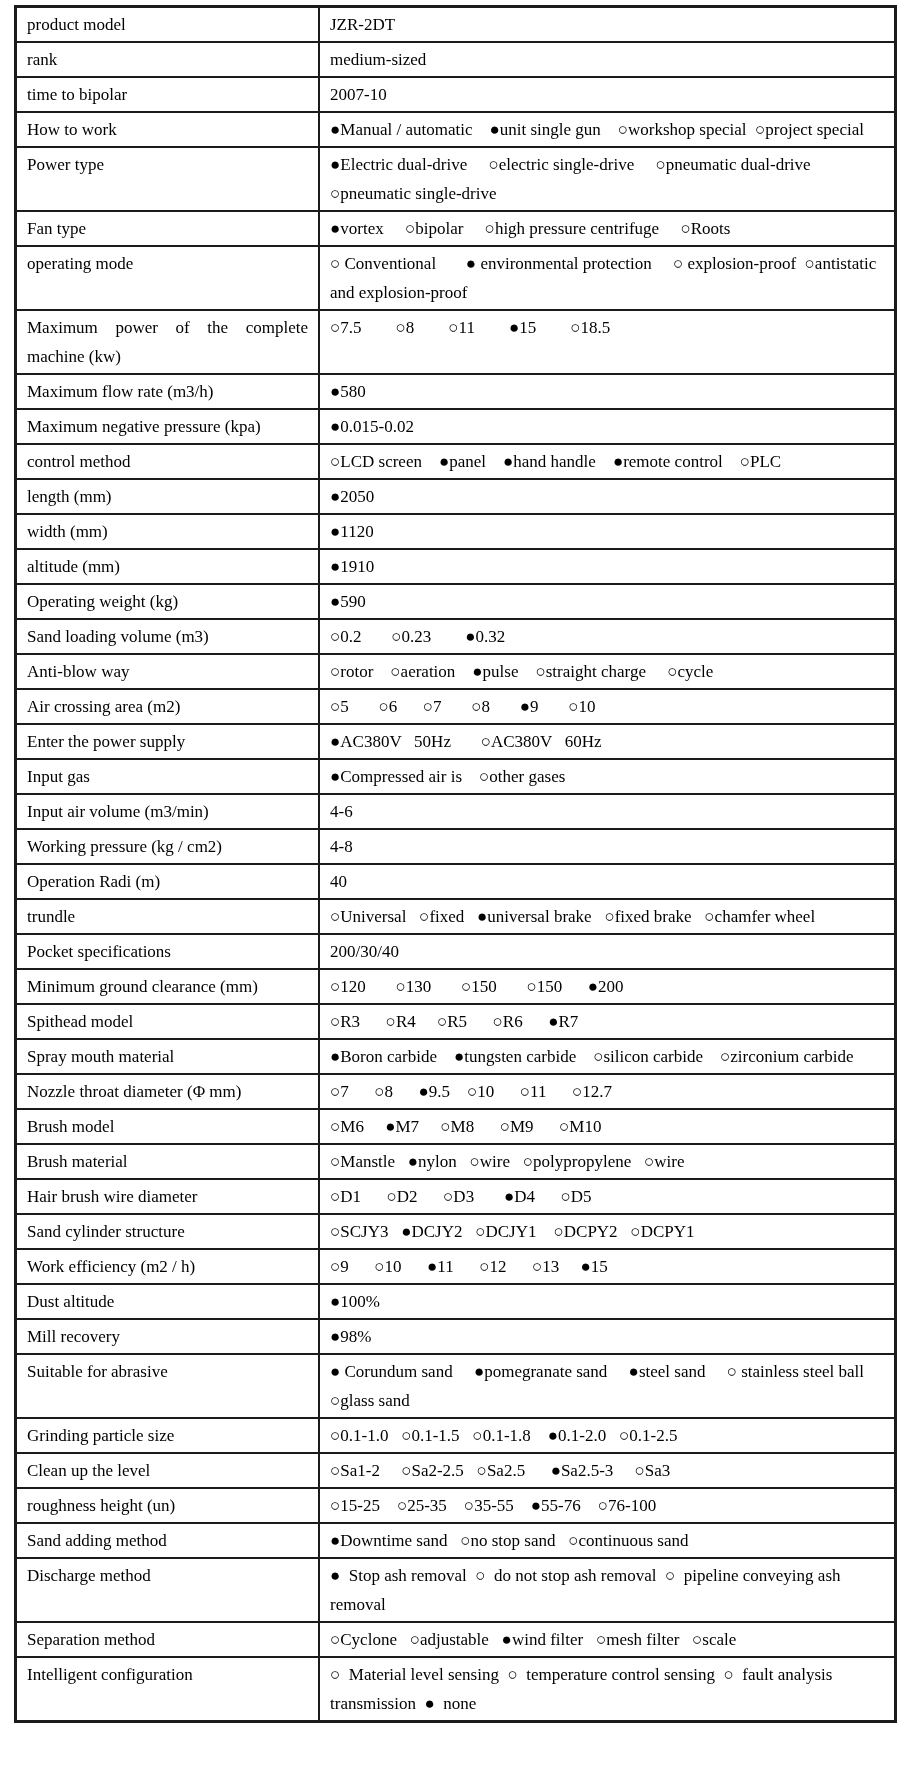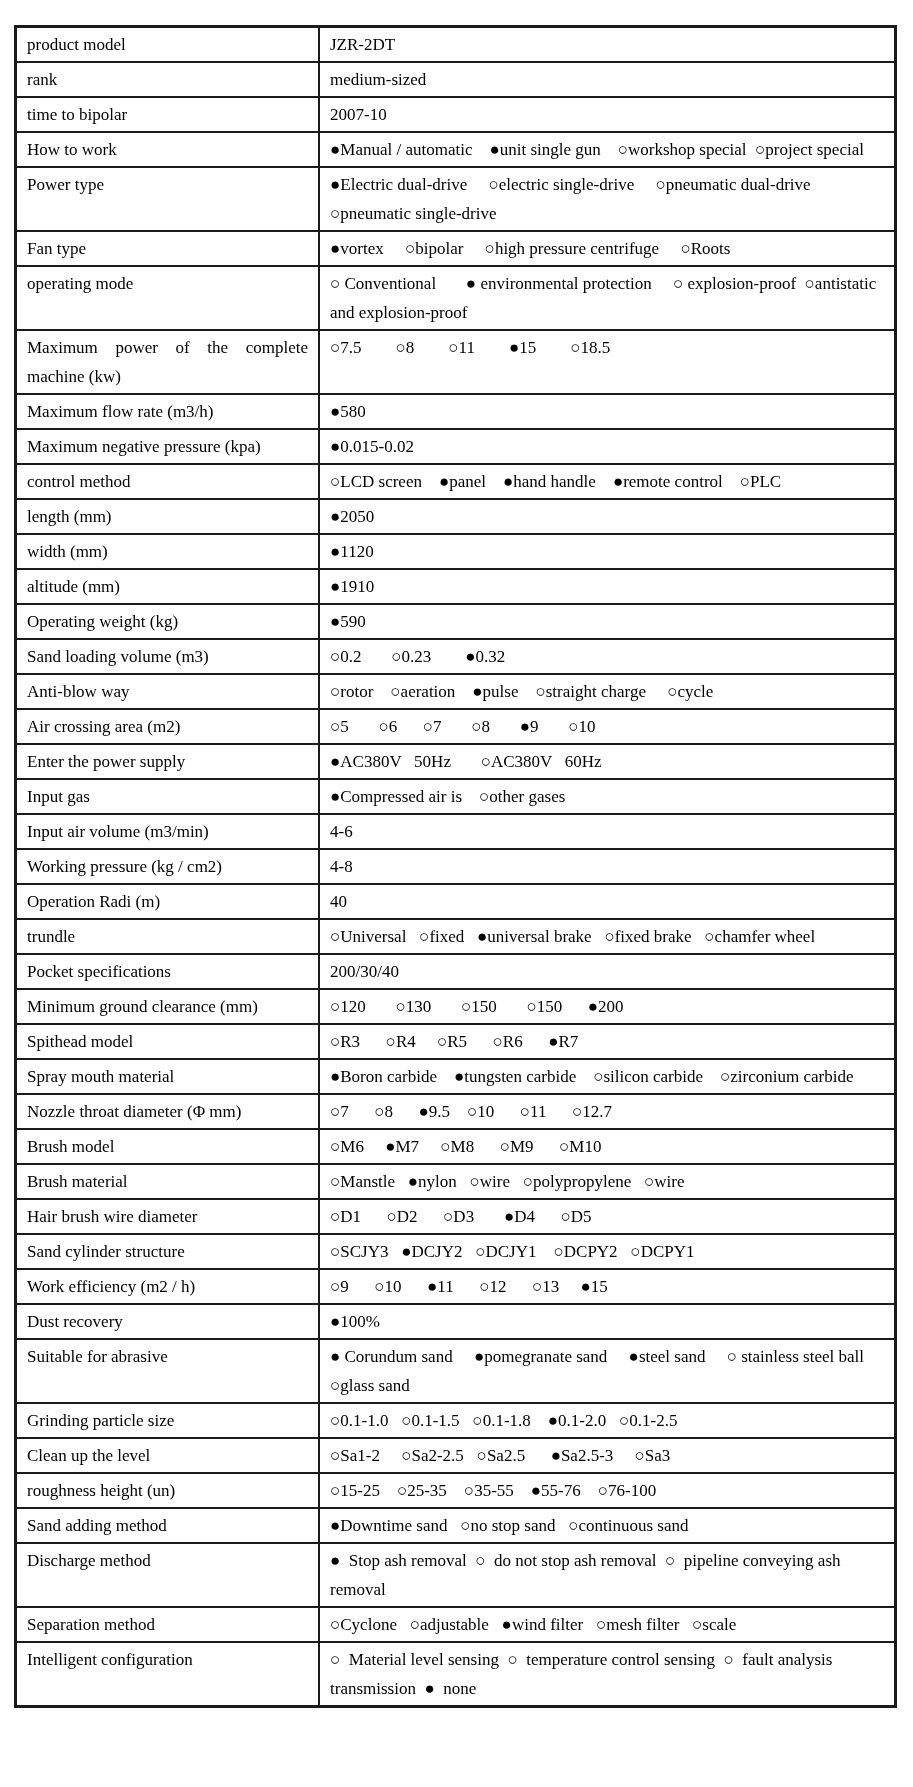--- a/index.html
+++ b/index.html
@@ -5,21 +5,21 @@
   html, body {
     margin: 0;
     padding: 0;
     background: #ffffff;
     font-family: "Liberation Serif", "DejaVu Serif", serif;
     color: #000000;
   }
   .page {
     width: 913px;
     box-sizing: border-box;
-    padding: 25px 14px 10px 14px;
+    padding: 5px 14px 10px 14px;
     background: #ffffff;
   }
   table.spec-table {
     border-collapse: collapse;
     width: 883px;
     table-layout: fixed;
     border: 3px solid #1b1b1b;
   }
   table.spec-table td {
     border: 2px solid #1b1b1b;
@@ -210,24 +210,28 @@
     <td class="spec-label">Sand cylinder structure</td>
     <td class="spec-value">○SCJY3   ●DCJY2   ○DCJY1    ○DCPY2   ○DCPY1</td>
   </tr>
 
   <tr>
     <td class="spec-label">Work efficiency (m2 / h)</td>
     <td class="spec-value">○9      ○10      ●11      ○12      ○13     ●15</td>
   </tr>
 
   <tr>
-    <td class="spec-label">Dust recovery</td>
+    <td class="spec-label">Dust altitude</td>
     <td class="spec-value">●100%</td>
   </tr>
 
+  <tr>
+    <td class="spec-label">Mill recovery</td>
+    <td class="spec-value">●98%</td>
+  </tr>
 
   <tr>
     <td class="spec-label">Suitable for abrasive</td>
     <td class="spec-value">● Corundum sand     ●pomegranate sand     ●steel sand     ○ stainless steel ball  ○glass sand</td>
   </tr>
 
   <tr>
     <td class="spec-label">Grinding particle size</td>
     <td class="spec-value">○0.1-1.0   ○0.1-1.5   ○0.1-1.8    ●0.1-2.0   ○0.1-2.5</td>
   </tr>

